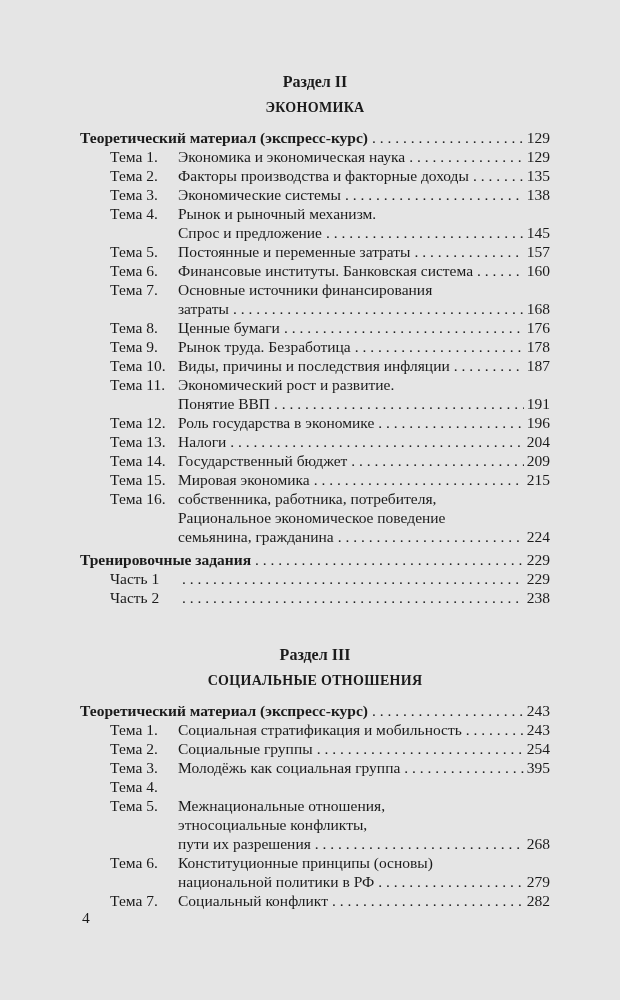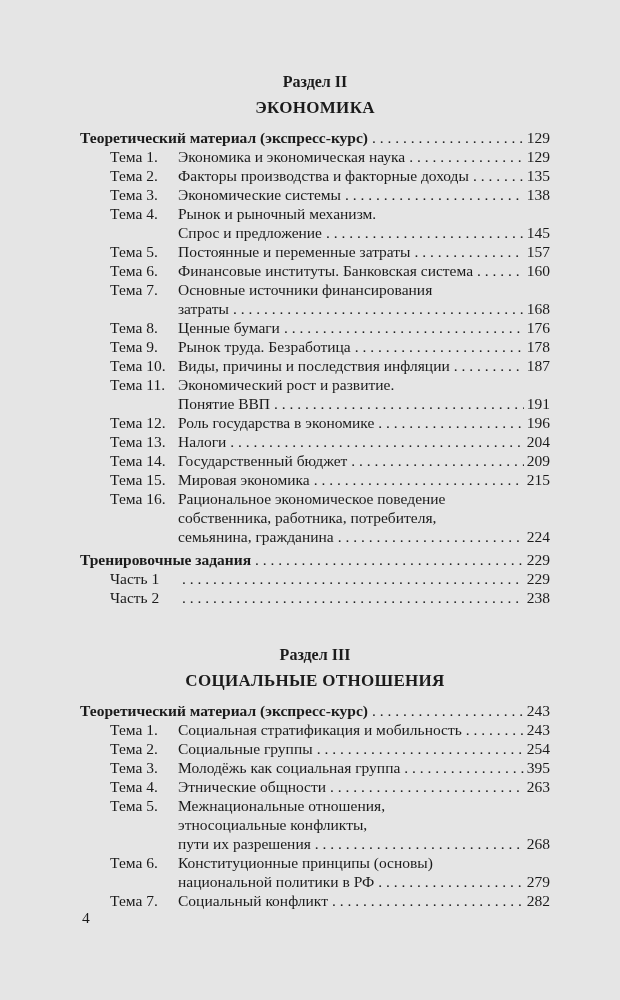--- a/index.html
+++ b/index.html
@@ -28,21 +28,21 @@
   .sec-heading {
     text-align: center;
     font-weight: bold;
     font-size: 16px;
     line-height: 19px;
     margin-bottom: 7px;
   }
   .sec-title {
     text-align: center;
     font-weight: bold;
-    font-size: 17px;
+    font-size: 14px;
     line-height: 19px;
     letter-spacing: 0.3px;
     margin-bottom: 11px;
   }
   .entry {
     display: flex;
     align-items: flex-start;
     font-size: 15.5px;
     line-height: 19px;
   }
@@ -251,22 +251,22 @@
             <div class="tline last">
               <span class="txt">Мировая экономика</span>
               <span class="leader"></span>
               <span class="pg">215</span>
             </div>
           </div>
         </div>
         <div class="entry tema">
           <span class="num">Тема 16.</span>
           <div class="titles">
+            <div class="tline">собственника, работника, потребителя,</div>
             <div class="tline">Рациональное экономическое поведение</div>
-            <div class="tline">собственника, работника, потребителя,</div>
             <div class="tline last">
               <span class="txt">семьянина, гражданина</span>
               <span class="leader"></span>
               <span class="pg">224</span>
             </div>
           </div>
         </div>
         <div class="entry main">
           <div class="titles">
             <div class="tline last">
@@ -332,27 +332,20 @@
           <div class="titles">
             <div class="tline last">
               <span class="txt">Молодёжь как социальная группа</span>
               <span class="leader"></span>
               <span class="pg">395</span>
             </div>
           </div>
         </div>
         <div class="entry tema">
           <span class="num">Тема 4.</span>
-          <div class="titles">
-            <div class="tline last">
-              <span class="txt">Этнические общности</span>
-              <span class="leader"></span>
-              <span class="pg">263</span>
-            </div>
-          </div>
         </div>
         <div class="entry tema">
           <span class="num">Тема 5.</span>
           <div class="titles">
             <div class="tline">Межнациональные отношения,</div>
             <div class="tline">этносоциальные конфликты,</div>
             <div class="tline last">
               <span class="txt">пути их разрешения</span>
               <span class="leader"></span>
               <span class="pg">268</span>

